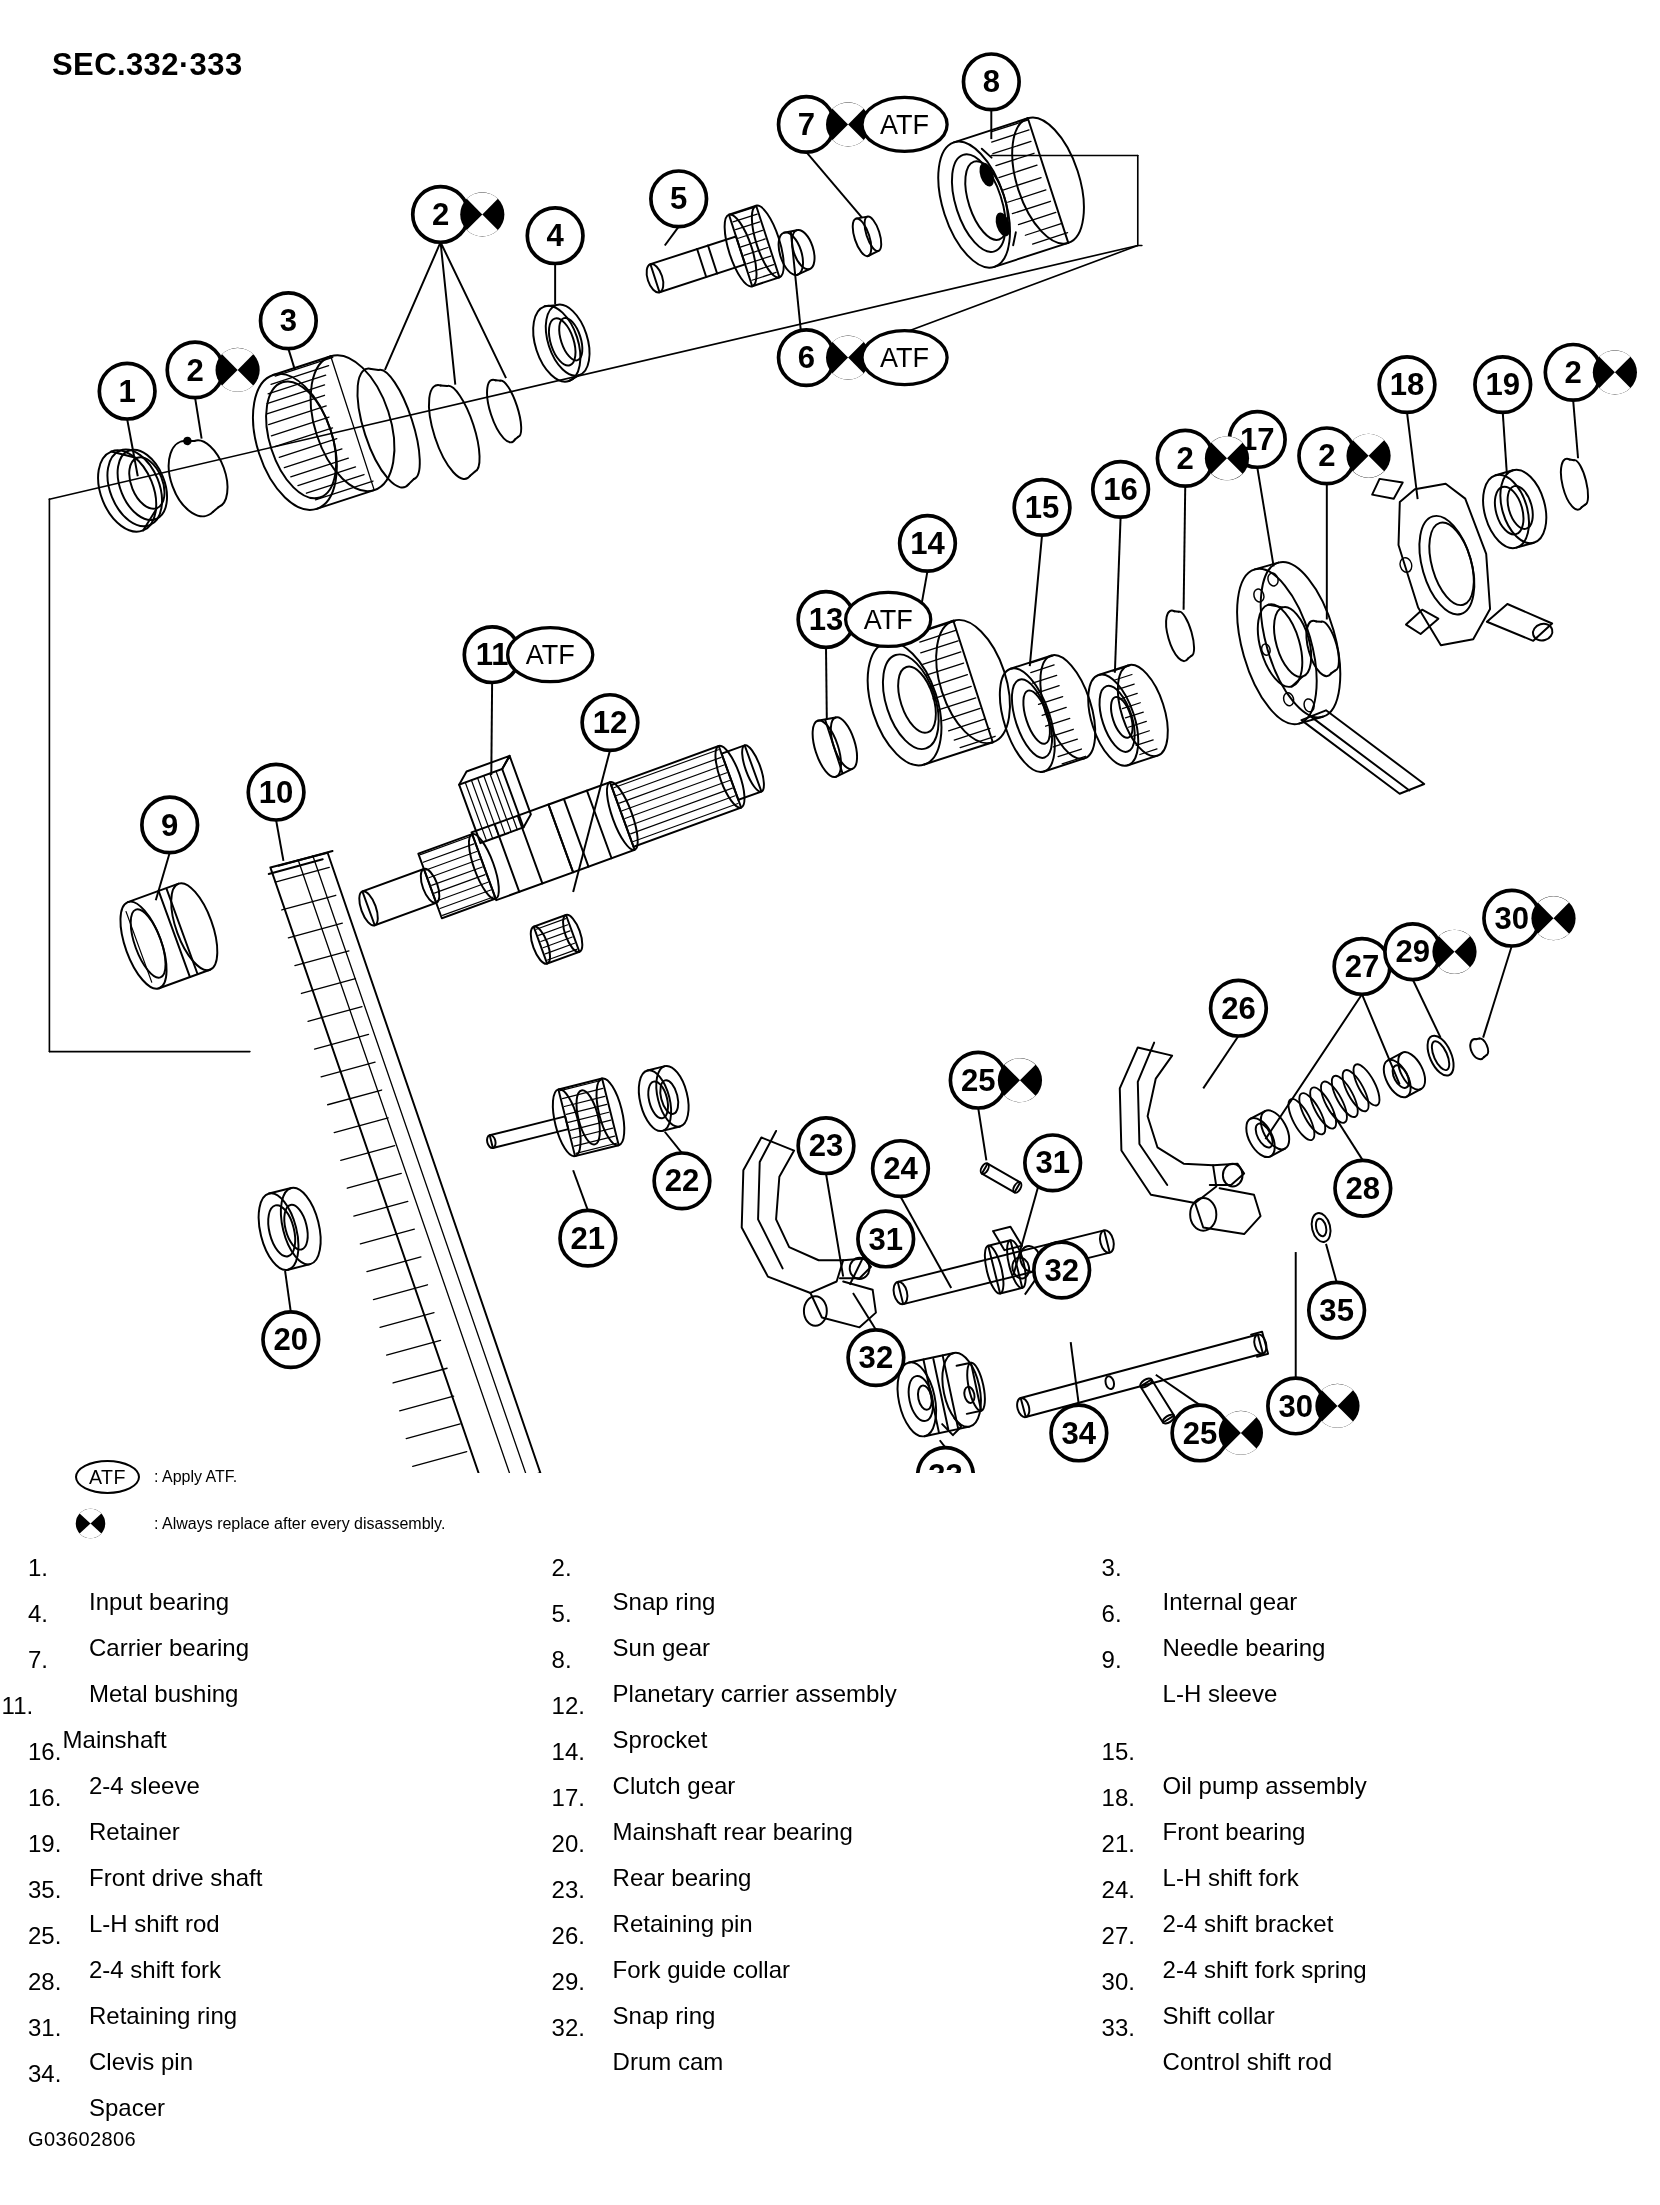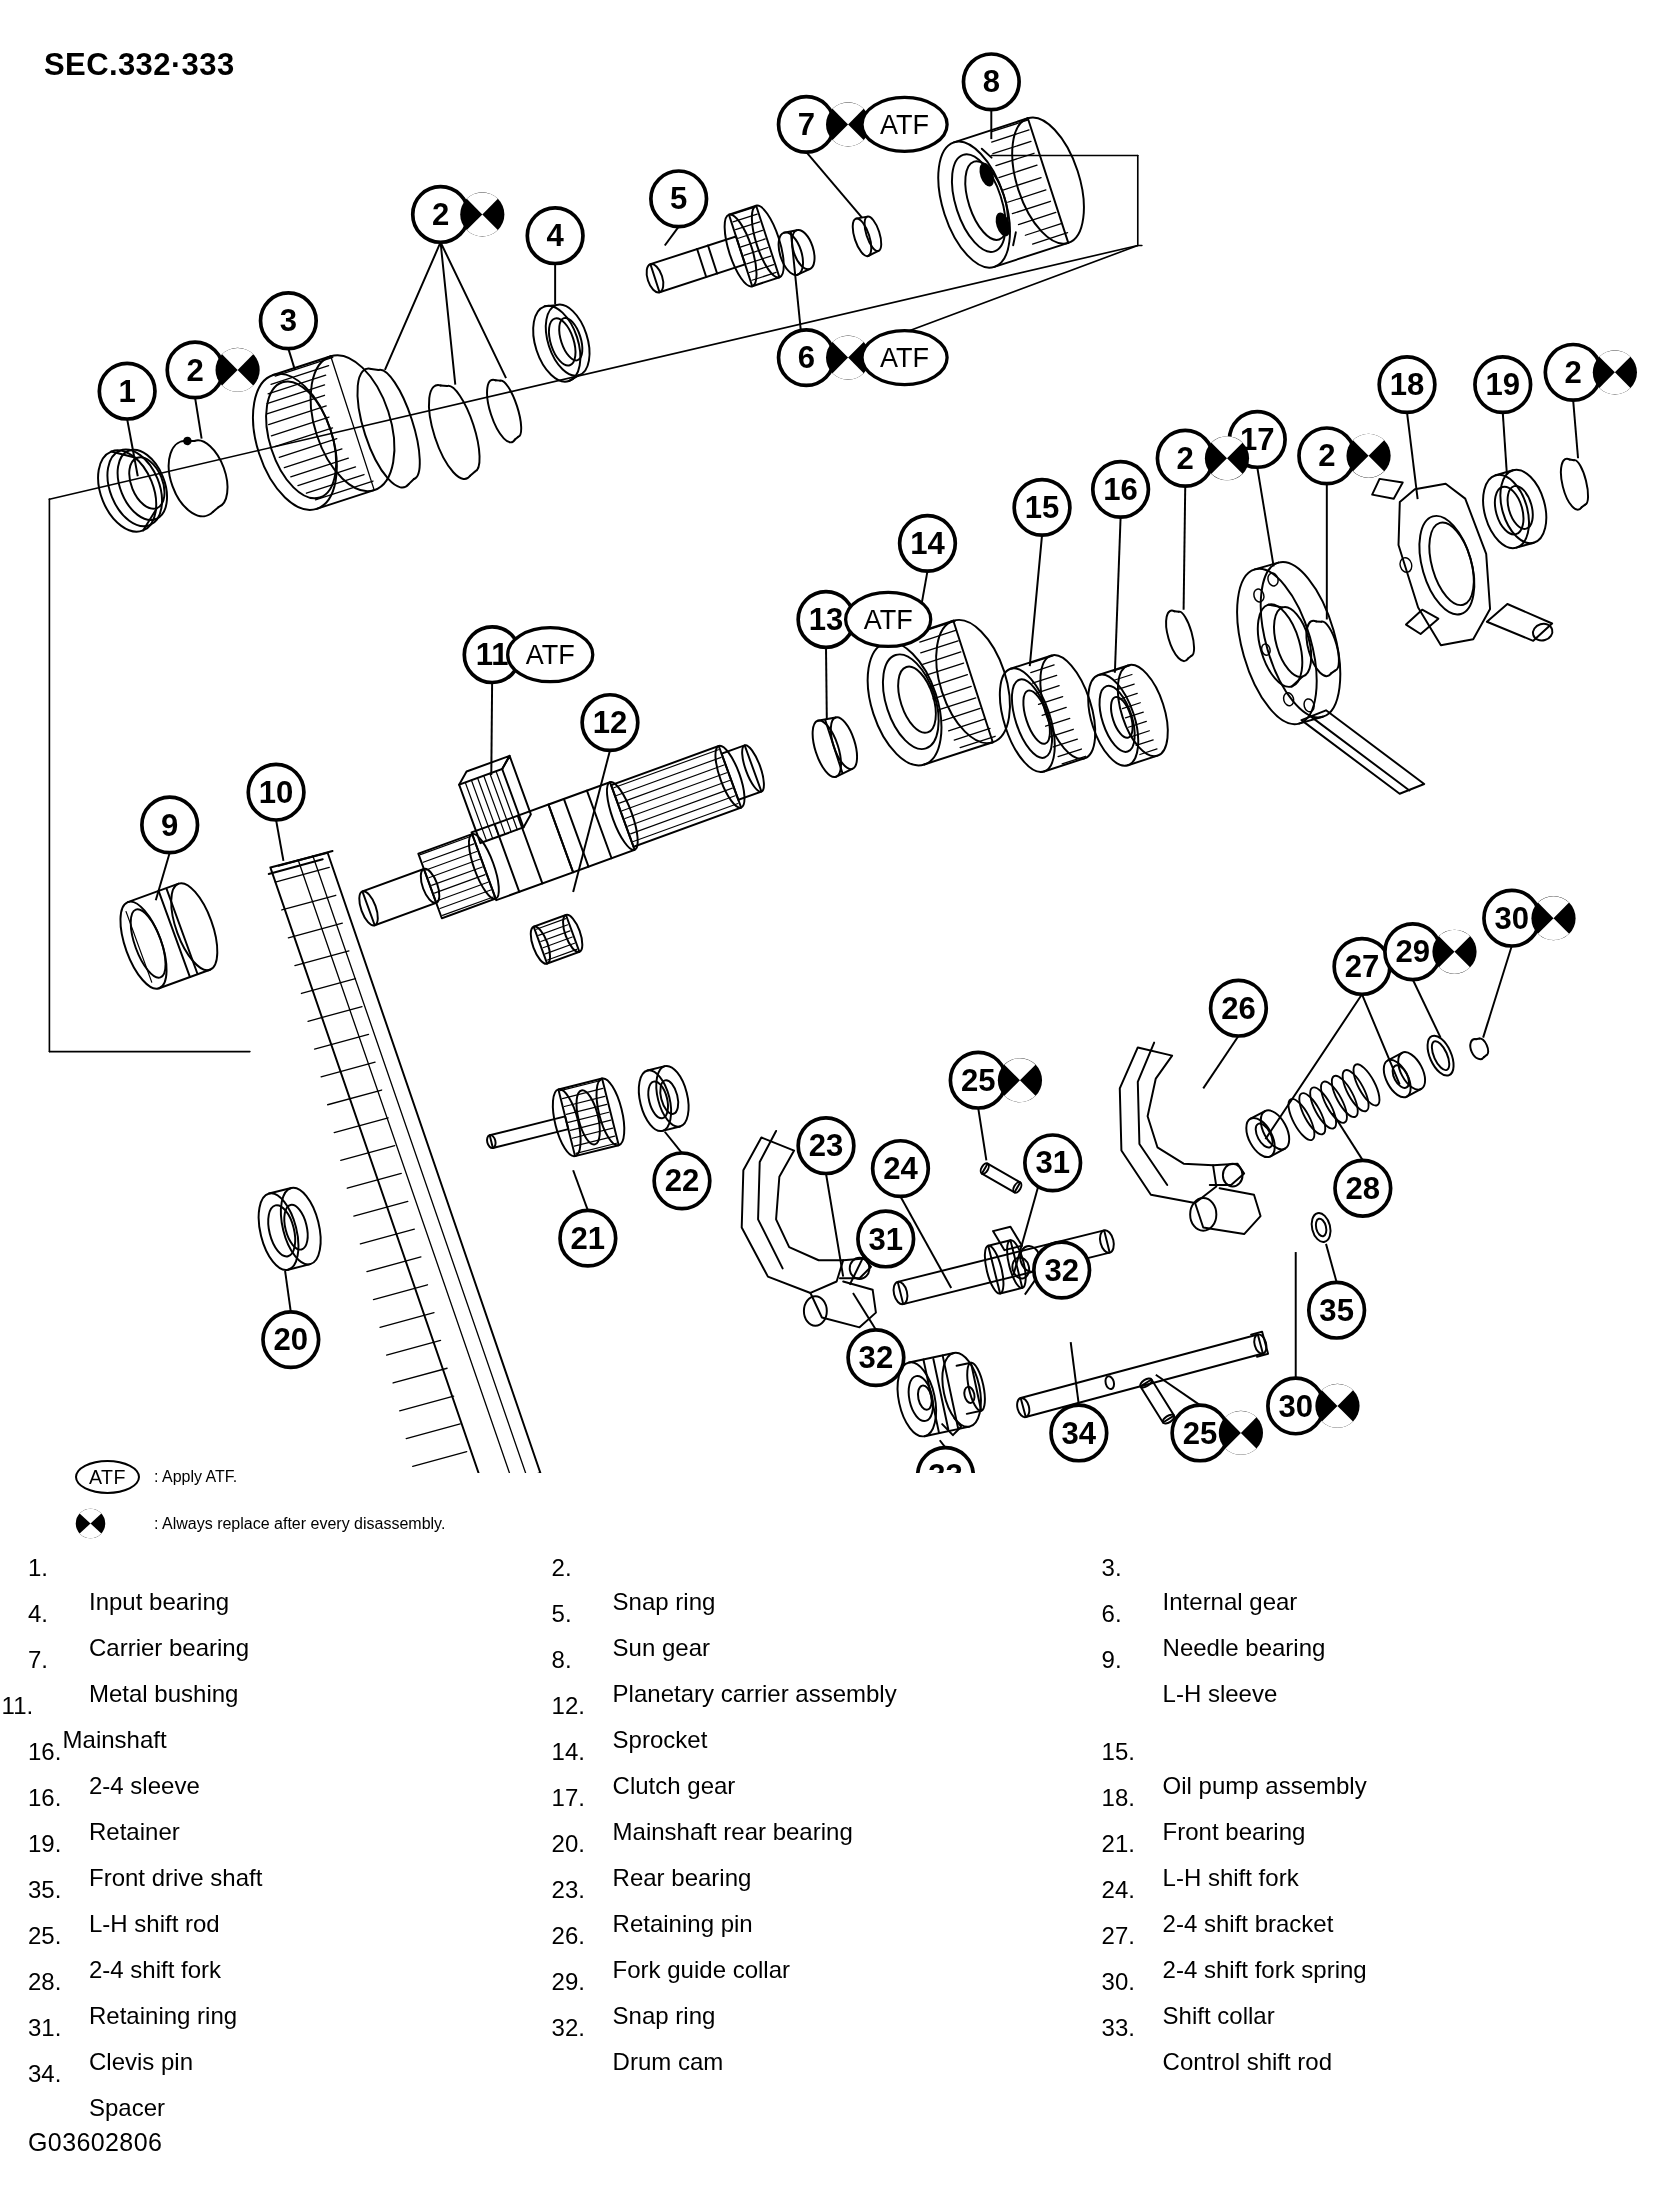--- a/index.html
+++ b/index.html
@@ -4,21 +4,21 @@
 <style>
   html,body{margin:0;padding:0;background:#ffffff;}
   body{
     width:1661px;height:2205px;position:relative;overflow:hidden;
     font-family:"Liberation Sans", sans-serif;color:#000;
     -webkit-font-smoothing:antialiased;
   }
 
   
   .sec-title{
-    position:absolute;left:44px;top:47px;
+    position:absolute;left:52px;top:47px;
     font-size:31px;font-weight:bold;letter-spacing:0.4px;
     white-space:nowrap;
   }
 
   
   .diagram{position:absolute;left:0;top:0;width:1661px;height:1473px;}
   .diagram svg{display:block;}
 
   
   .legend{position:absolute;left:75px;top:1453px;width:737px;}
@@ -36,21 +36,21 @@
   
   .parts{position:absolute;left:0;top:1551px;width:1661px;}
   .parts-row{display:flex;height:46px;align-items:flex-start;}
   .pcell{display:flex;font-size:24px;line-height:33px;}
   .pcell.c1{width:550px;padding-left:28px;box-sizing:border-box;}
   .pcell.c2{width:550px;padding-left:1.6px;box-sizing:border-box;}
   .pcell.c3{width:550px;padding-left:1.6px;box-sizing:border-box;}
   .pnum{width:61px;flex:0 0 61px;}
   .pname{white-space:nowrap;margin-top:34px;}
 
-  .figcode{position:absolute;left:28px;top:2128px;font-size:25px;letter-spacing:0.4px;}
+  .figcode{position:absolute;left:28px;top:2128px;font-size:20px;letter-spacing:0.4px;}
 </style>
 </head>
 <body>
 
 <div class="sec-title">SEC.332·333</div>
 
 <div class="diagram">
 <svg width="1661" height="1473" viewBox="0 0 2029 1800" xmlns="http://www.w3.org/2000/svg">
   <defs>
     <g id="gearteeth"></g>

